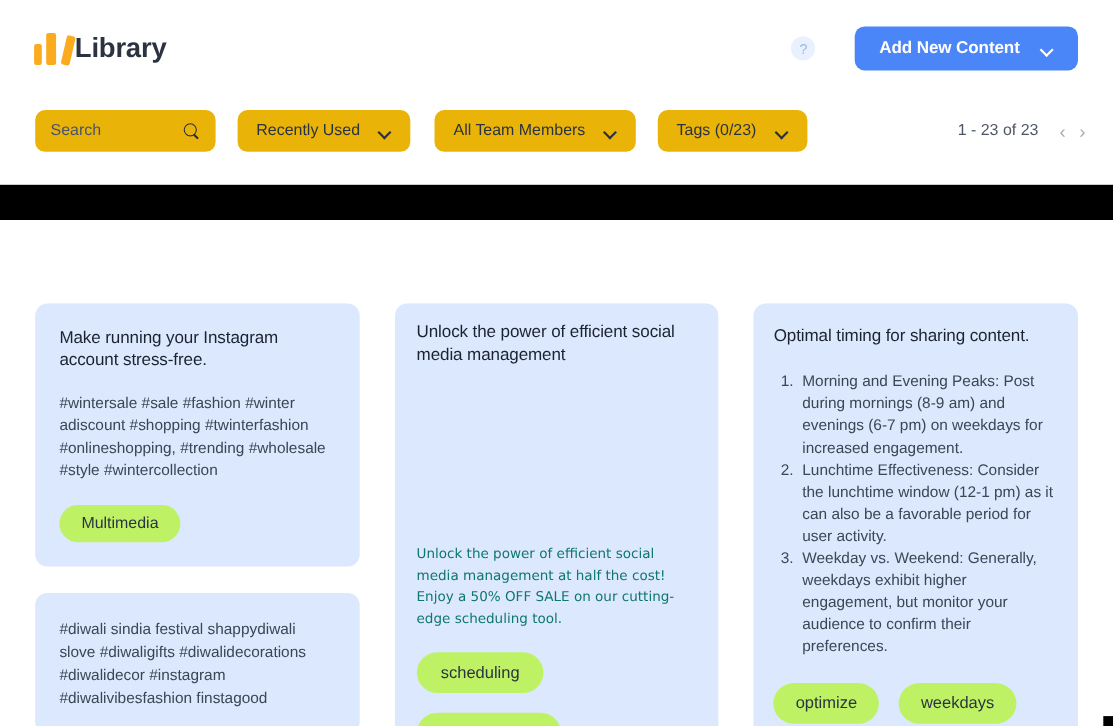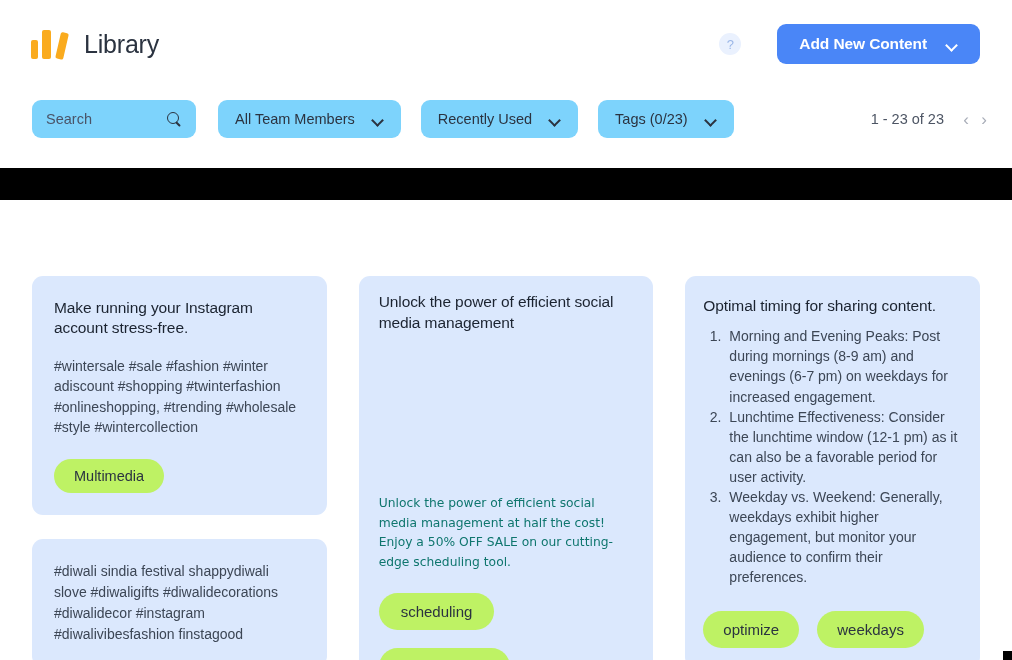--- a/index.html
+++ b/index.html
@@ -19,21 +19,21 @@
     position: absolute; left: 0; top: 0; width: 1012px; height: 88px;
     display: flex; align-items: center; background: #ffffff;
   }
   .brand { display: flex; align-items: center; margin-left: 31px; }
   .logo { width: 37px; height: 30px; position: relative; display: block; }
   .logo .bar { position: absolute; bottom: 0; background: #faab1e; border-radius: 2px; }
   .logo .b1 { left: 0px;  width: 7px;  height: 19px; }
   .logo .b2 { left: 11px; width: 9px;  height: 29px; }
   .logo .b3 { left: 24px; width: 8px;  height: 27px; transform: rotate(13deg); transform-origin: bottom center; border-radius: 2px; }
   .title {
-    margin-left: 16px; font-size: 25px; font-weight: normal;
+    font-size: 25px; font-weight: bold;
     color: #2b3340; letter-spacing: -0.2px;
   }
   .header-right {
     margin-left: auto; display: flex; align-items: center; margin-right: 32px;
   }
   .help-btn {
     width: 22px; height: 22px; border-radius: 50%;
     background: #eaf1fe; color: #9bb7e8;
     font-size: 13px; display: flex; align-items: center; justify-content: center;
     margin-right: 36px; cursor: pointer; border: none;
@@ -51,21 +51,21 @@
     border-right: 2px solid currentColor; border-bottom: 2px solid currentColor;
     transform: rotate(45deg); transform-origin: center;
   }
 
   
   .filterbar {
     position: absolute; left: 0; top: 88px; width: 1012px; height: 62px;
     display: flex; align-items: center;
   }
   .pill-field {
-    background: #7dd3fc; border-radius: 9px; height: 38px;
+    background: #eab308; border-radius: 9px; height: 38px;
     display: flex; align-items: center; cursor: pointer; border: none;
     font-family: "Liberation Sans", sans-serif;
   }
   .search-field { margin-left: 32px; width: 164px; padding: 0 14px; justify-content: space-between; }
   .search-field input {
     border: none; background: transparent; outline: none;
     font-size: 14.5px; color: #3a4456; width: 112px;
     font-family: "Liberation Sans", sans-serif;
   }
   .search-field input::placeholder { color: #4a5468; opacity: 1; }
@@ -147,21 +147,21 @@
   .mid-desc {
     font-size: 12.3px; line-height: 1.6; color: #0f766e;
     font-family: "DejaVu Sans", sans-serif;
   }
   .card-mid .tag-row { margin-top: 20px; gap: 18px; }
   .card-mid .tag { padding: 10px 22px; font-size: 15px; }
 
   
   .card-right { padding: 20px 20px 20px 18px; }
   .card-right .card-title { font-size: 15.5px; }
-  .num-list { margin: 10px 0 0 0; padding-left: 22px; }
+  .num-list { margin: 20px 0 0 0; padding-left: 22px; }
   .num-list li {
     font-size: 14px; line-height: 1.43; color: #3c4655;
     padding-left: 4px; margin-bottom: 0px;
   }
   .card-right .tag-row { margin-top: 24px; gap: 18px; }
   .card-right .tag { padding: 10px 20px; font-size: 15px; }
 
   .corner-mark {
     position: absolute; right: 0px; bottom: 0px; width: 9px; height: 9px;
     background: #000;
@@ -189,27 +189,27 @@
       </button>
     </div>
   </div>
 
   <div class="filterbar">
     <div class="pill-field search-field">
       <input type="text" placeholder="Search" style="">
       <span class="search-icon"></span>
     </div>
 
+    <button class="pill-field dd">
+      <span>Recently Used</span>
+      <span class="chev"></span>
+    </button>
+
     <button class="pill-field dd dd-teams">
       <span>All Team Members</span>
-      <span class="chev"></span>
-    </button>
-
-    <button class="pill-field dd">
-      <span>Recently Used</span>
       <span class="chev"></span>
     </button>
 
     <button class="pill-field dd">
       <span>Tags (0/23)</span>
       <span class="chev"></span>
     </button>
 
     <div class="pagination">
       <span class="pag-label">1 - 23 of 23</span>

